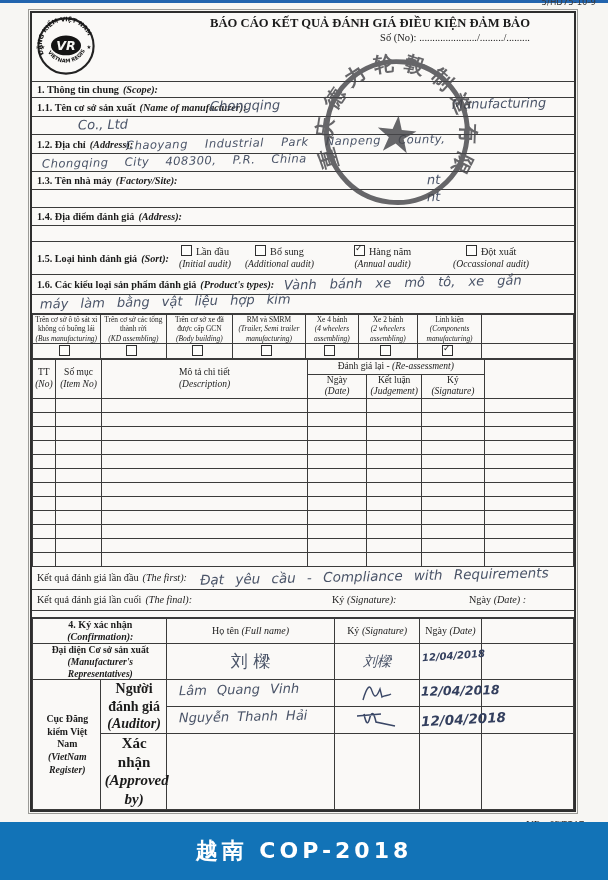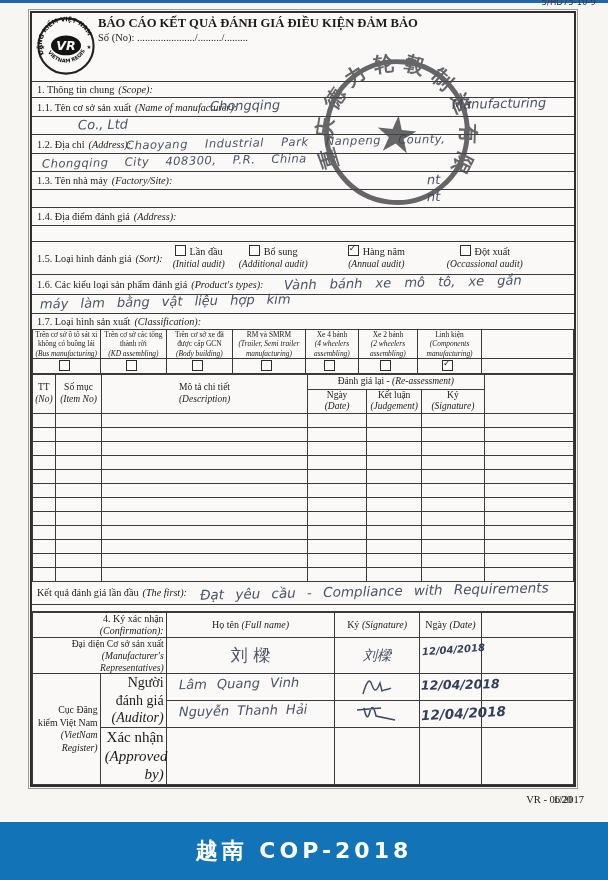--- a/index.html
+++ b/index.html
@@ -11,27 +11,27 @@
   .topline{position:absolute;top:0;left:0;width:608px;height:3px;background:#2264ae}
   .corner-ref{position:absolute;top:-3px;right:12px;font-size:8.5px;color:#3a3a3a;font-family:"DejaVu Sans",sans-serif}
   .page{position:absolute;top:11px;left:30px;width:546px}
   .form{
     border:2px solid #2e2e2e;outline:1px solid #9a9a96;outline-offset:1px;
     box-sizing:border-box;width:546px;background:rgba(255,255,255,0.35);
   }
   .row{position:relative;border-bottom:1px solid #3b3b3b;display:flex;align-items:center;
        padding:0 5px;box-sizing:border-box;font-size:10.2px;white-space:nowrap}
   .row:last-child{border-bottom:none}
-  .b{font-weight:normal}
+  .b{font-weight:bold}
   .en{font-style:italic}
   .sp{margin-left:4px}
   
   .hdr{display:flex;border-bottom:1px solid #3b3b3b;padding:3px 4px 1px 4px;align-items:flex-start}
   .hdr .logo{flex:0 0 62px}
-  .hdr .titles{flex:1;text-align:left;line-height:1.22;padding-right:40px}
+  .hdr .titles{flex:1;text-align:right;line-height:1.22;padding-right:40px}
   .t1{font-size:12.6px;font-weight:bold}
   .t3{font-size:11.6px;font-weight:bold}
   .tno{font-size:10.5px;margin-top:1px}
   
   .hw{position:absolute;font-family:"DejaVu Sans",sans-serif;font-style:italic;
       color:#4a5468;font-size:13px;transform:rotate(-1.2deg);white-space:nowrap;z-index:3}
   .hw-sm{font-size:11.5px}
   .hw-cjk{font-family:"DejaVu Sans",sans-serif;font-style:normal}
   .hw-date{color:#333f5e;font-weight:bold}
   
@@ -41,21 +41,21 @@
   .optgrp{display:inline-block;text-align:center;line-height:1.3}
   .optgrp .en{display:block;font-size:9.6px}
   
   table{border-collapse:collapse;width:100%;table-layout:fixed}
   td,th{border:1px solid #3b3b3b;padding:0 2px;box-sizing:border-box;font-weight:normal;overflow:visible}
   .cls-tbl td{font-size:7.4px;text-align:center;line-height:1.25;vertical-align:middle}
   .cls-tbl .cbrow td{height:15px}
   .nc-tbl td{font-size:9.5px;text-align:center;line-height:1.2;vertical-align:middle}
   .nc-tbl tbody td{height:14px}
   .s4-tbl td{font-size:10px;text-align:center;vertical-align:middle;line-height:1.2;position:relative}
-  .s4-tbl .lft{text-align:right;font-weight:normal;padding-left:4px}
+  .s4-tbl .lft{text-align:center;font-weight:bold;padding-left:4px}
   
   .stamp{position:absolute;left:308px;top:43px;z-index:6;opacity:.82;transform:rotate(6deg)}
   
   .footer{position:relative;margin-top:7px;height:16px;font-size:10.5px}
   .footer .code{position:absolute;left:8px;width:100%;text-align:right}
   .footer .pg{position:absolute;right:4px;top:0}
   .banner{position:absolute;left:0;bottom:0;width:608px;height:58px;background:#1273b7;
           display:flex;align-items:center;justify-content:center}
   .banner span{color:#fff;font-size:22px;letter-spacing:4px;font-weight:bold;
                font-family:"DejaVu Sans",sans-serif}
@@ -168,24 +168,20 @@
 
   <div class="row" style="height:20px">
     <span class="b">1.6. Các kiểu loại sản phẩm đánh giá</span>
     <span class="b en sp">(Product's types):</span>
     <span class="hw" style="left:252px;top:0;word-spacing:9px">Vành bánh xe mô tô, xe gắn</span>
   </div>
   <div class="row" style="height:19px">
     <span class="hw" style="left:8px;top:-1px;word-spacing:8px">máy làm bằng vật liệu hợp kim</span>
   </div>
 
-  <div class="row" style="height:15px;border-bottom:none">
-    <span class="b">1.7. Loại hình sản xuất</span>
-    <span class="b en sp">(Classification):</span>
-  </div>
 
   <table class="cls-tbl">
     <colgroup>
           <col style="width:12.5%">
           <col style="width:12.3%">
           <col style="width:12.1%">
           <col style="width:13.6%">
           <col style="width:9.7%">
           <col style="width:11%">
           <col style="width:11.8%">
@@ -349,20 +345,26 @@
             <td></td>
           </tr>
         </tbody>
   </table>
 
   <div class="row" style="height:23px">
     <span>Kết quả đánh giá lần đầu</span>
     <span class="en sp">(The first):</span>
     <span class="hw" style="left:168px;top:1px;word-spacing:7px;font-size:13.5px">Đạt yêu cầu - Compliance with Requirements</span>
   </div>
+  <div class="row" style="height:21px">
+    <span>Kết quả đánh giá lần cuối</span>
+    <span class="en sp">(The final):</span>
+    <span style="position:absolute;left:300px"><span>Ký</span> <span class="en">(Signature):</span></span>
+    <span style="position:absolute;left:437px"><span>Ngày</span> <span class="en">(Date) :</span></span>
+  </div>
   <div class="row" style="height:7px"></div>
 
   <table class="s4-tbl">
     <colgroup>
           <col style="width:12.5%">
           <col style="width:12.2%">
           <col style="width:31.2%">
           <col style="width:15.6%">
           <col style="width:11.5%">
           <col style="width:17%">

